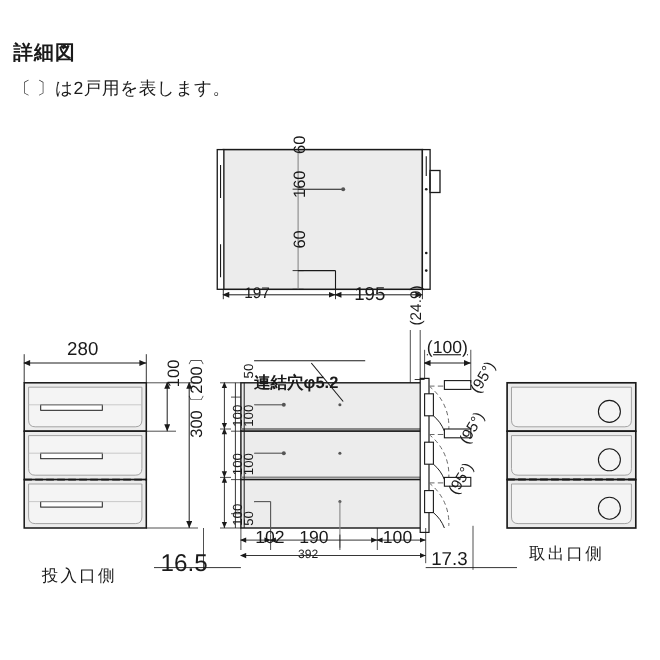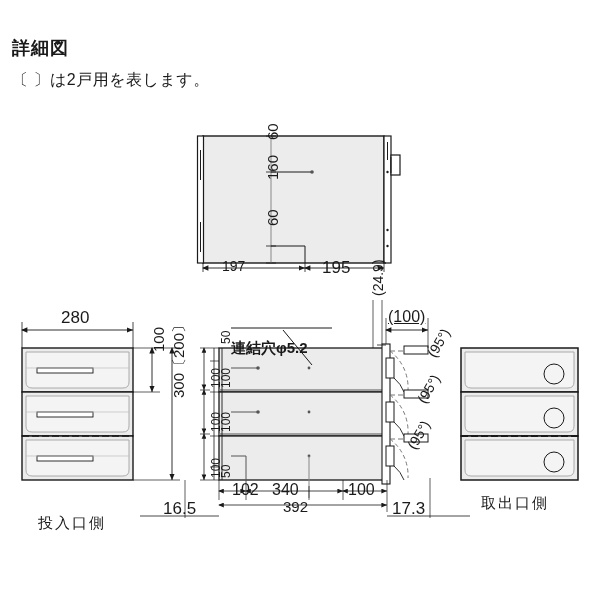--- a/index.html
+++ b/index.html
@@ -236,24 +236,24 @@
 
   <div class="txt" style="left:219px;top:344px;font-size:12px;transform:rotate(-90deg);transform-origin:left top;">50</div>
   <div class="txt" style="left:219px;top:388px;font-size:12px;transform:rotate(-90deg);transform-origin:left top;">100</div>
   <div class="txt" style="left:219px;top:432px;font-size:12px;transform:rotate(-90deg);transform-origin:left top;">100</div>
   <div class="txt" style="left:219px;top:478px;font-size:12px;transform:rotate(-90deg);transform-origin:left top;">50</div>
   <div class="txt" style="left:209px;top:388px;font-size:12px;transform:rotate(-90deg);transform-origin:left top;">100</div>
   <div class="txt" style="left:209px;top:432px;font-size:12px;transform:rotate(-90deg);transform-origin:left top;">100</div>
   <div class="txt" style="left:209px;top:478px;font-size:12px;transform:rotate(-90deg);transform-origin:left top;">100</div>
 
   <div class="txt" style="left:220px;top:481px;font-size:16px;padding-left:12px;">102</div>
-  <div class="txt" style="left:272px;top:481px;font-size:16px;">340</div>
+  <div class="txt" style="left:272px;top:481px;font-size:16px;">190</div>
   <div class="txt" style="left:348px;top:481px;font-size:16px;">100</div>
-  <div class="txt" style="left:283px;top:498px;font-size:15px;">392</div>
-  <div class="txt" style="left:163px;top:499px;font-size:17px;">16.5</div>
+  <div class="txt" style="left:271px;top:498px;font-size:11px;">392</div>
+  <div class="txt" style="left:146px;top:499px;font-size:22px;">16.5</div>
   <div class="txt" style="left:392px;top:499px;font-size:17px;">17.3</div>
 
   <div class="txt" style="left:370px;top:296px;font-size:14px;transform:rotate(-90deg);transform-origin:left top;">(24.9)</div>
   <div class="txt" style="left:388px;top:308px;font-size:16px;text-decoration:underline;">(100)</div>
 
   <div class="txt" style="left:424px;top:352px;font-size:14px;transform:rotate(-60deg);transform-origin:left top;">(95°)</div>
   <div class="txt" style="left:414px;top:398px;font-size:14px;transform:rotate(-60deg);transform-origin:left top;">(95°)</div>
   <div class="txt" style="left:404px;top:444px;font-size:14px;transform:rotate(-60deg);transform-origin:left top;">(95°)</div>
 
   <div class="txt view-label" style="left:481px;top:494px;">取出口側</div>

